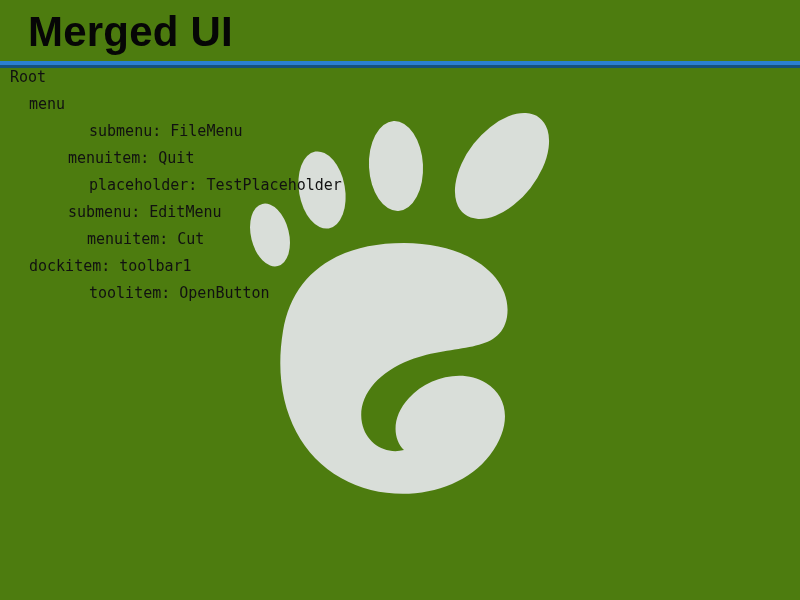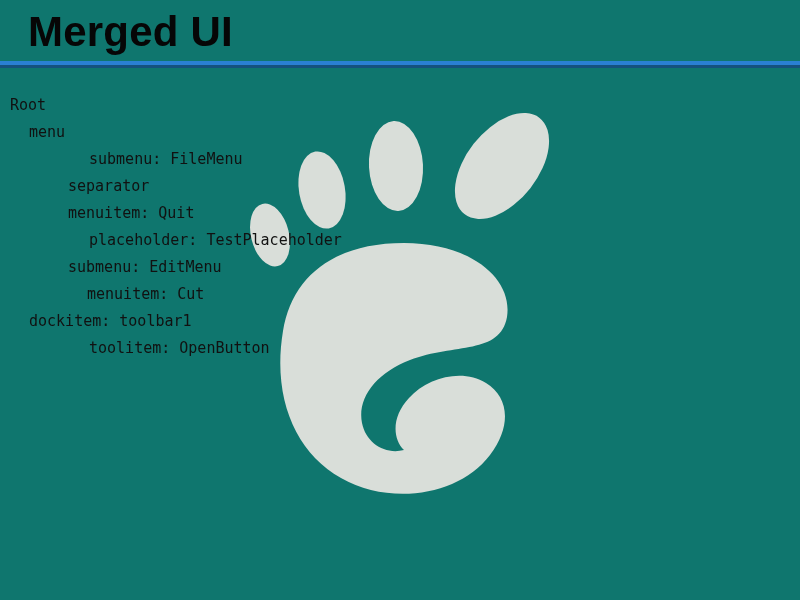--- a/index.html
+++ b/index.html
@@ -14,21 +14,21 @@
     font-family: "Liberation Sans", sans-serif;
     overflow: hidden;
     position: relative;
   }
 
   #page-root {
     position: absolute;
     inset: 0;
     width: 800px;
     height: 600px;
-    background: #0f766e;
+    background: #4d7c0f;
   }
 
   
   .watermark {
     position: absolute;
     left: 0;
     top: 0;
     width: 800px;
     height: 600px;
     z-index: 0;
@@ -73,21 +73,21 @@
   .header-rule .rule-bottom {
     width: 800px;
     height: 3px;
     background: #15527d;
   }
 
   
   .tree {
     position: absolute;
     left: 0;
-    top: 92px;
+    top: 64px;
     width: 644px;
     z-index: 1;
   }
   .tree-node {
     font-family: "DejaVu Sans Mono", "Liberation Mono", monospace;
     font-size: 15px;
     line-height: 27px;
     height: 27px;
     color: #111111;
     white-space: pre;
@@ -137,21 +137,20 @@
   </div>
   <div class="header-rule">
     <div class="rule-top"></div>
     <div class="rule-bottom"></div>
   </div>
 
   <div class="tree" id="tree-container">
       <div class="tree-node lvl-0"><span class="node-text">Root</span></div>
       <div class="tree-node lvl-1"><span class="node-text">menu</span></div>
       <div class="tree-node lvl-2"><span class="node-text">submenu: FileMenu</span></div>
-      <div class="tree-node lvl-3"><span class="node-text">separator</span></div>
       <div class="tree-node lvl-3"><span class="node-text">menuitem: Quit</span></div>
       <div class="tree-node lvl-2"><span class="node-text">placeholder: TestPlaceholder</span></div>
       <div class="tree-node lvl-3"><span class="node-text">submenu: EditMenu</span></div>
       <div class="tree-node lvl-4"><span class="node-text">menuitem: Cut</span></div>
       <div class="tree-node lvl-1"><span class="node-text">dockitem: toolbar1</span></div>
       <div class="tree-node lvl-2"><span class="node-text">toolitem: OpenButton</span></div>
     </div>
 
 </div>
 

